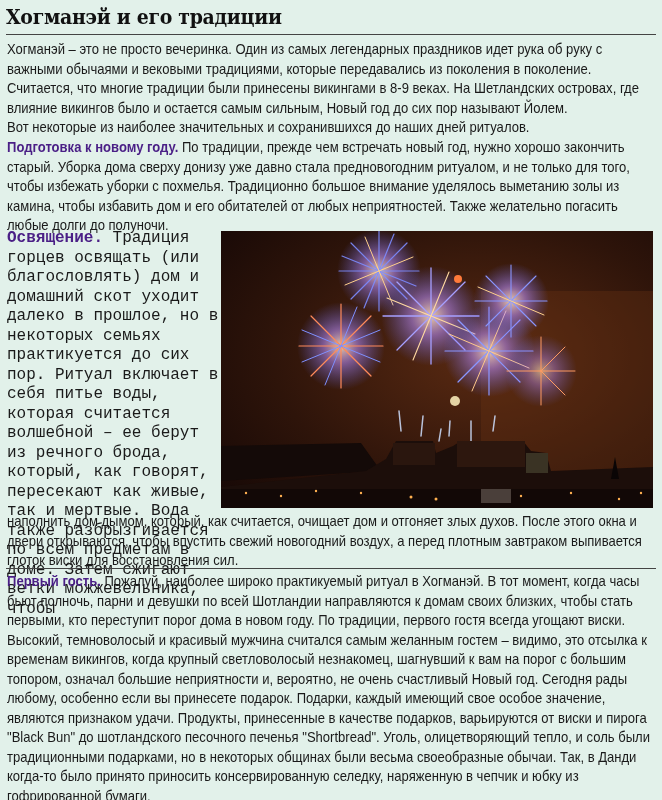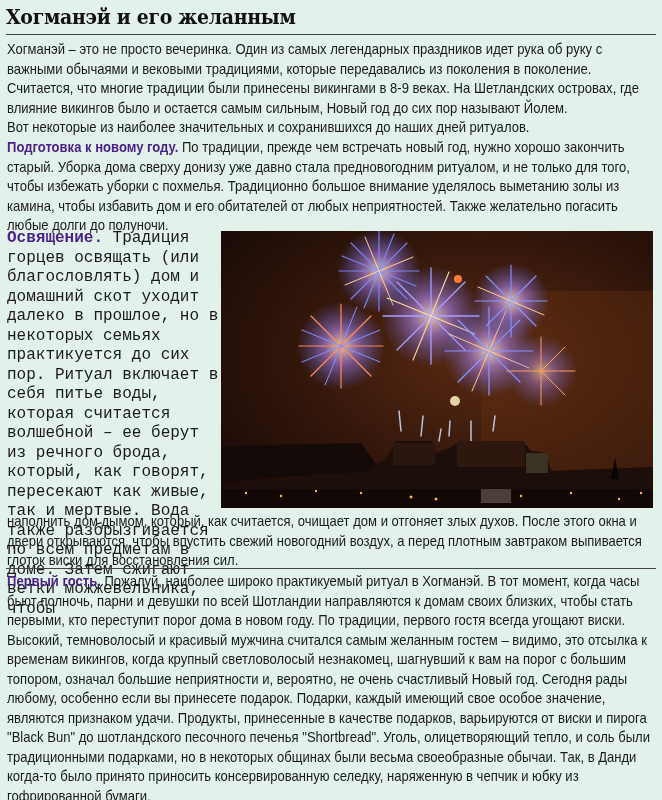--- a/index.html
+++ b/index.html
@@ -44,21 +44,21 @@
     .photo {
       position: absolute; left: 221px; top: 231px; width: 432px; height: 277px;
       overflow: hidden; background: #1a0b08;
     }
     .photo svg { display: block; }
   </style>
 </head>
 <body>
 
 <div>
-  <h1 class="title">Хогманэй и его желанным</h1>
+  <h1 class="title">Хогманэй и его традиции</h1>
   <div class="rule top"></div>
 
   <div class="para cond p-intro">
     <span>Хогманэй – это не просто вечеринка. Один из самых легендарных праздников идет рука об руку с важными обычаями и вековыми традициями, которые передавались из поколения в поколение. Считается, что многие традиции были принесены викингами в 8-9 веках. На Шетландских островах, где влияние викингов было и остается самым сильным, Новый год до сих пор называют Йолем.</span><br>
     <span>Вот некоторые из наиболее значительных и сохранившихся до наших дней ритуалов.</span>
   </div>
 
   <div class="para cond p-prep">
     <span class="lead">Подготовка к новому году.</span><span> По традиции, прежде чем встречать новый год, нужно хорошо закончить старый. Уборка дома сверху донизу уже давно стала предновогодним ритуалом, и не только для того, чтобы избежать уборки с похмелья. Традиционно большое внимание уделялось выметанию золы из камина, чтобы избавить дом и его обитателей от любых неприятностей. Также желательно погасить любые долги до полуночи.</span>
   </div>

